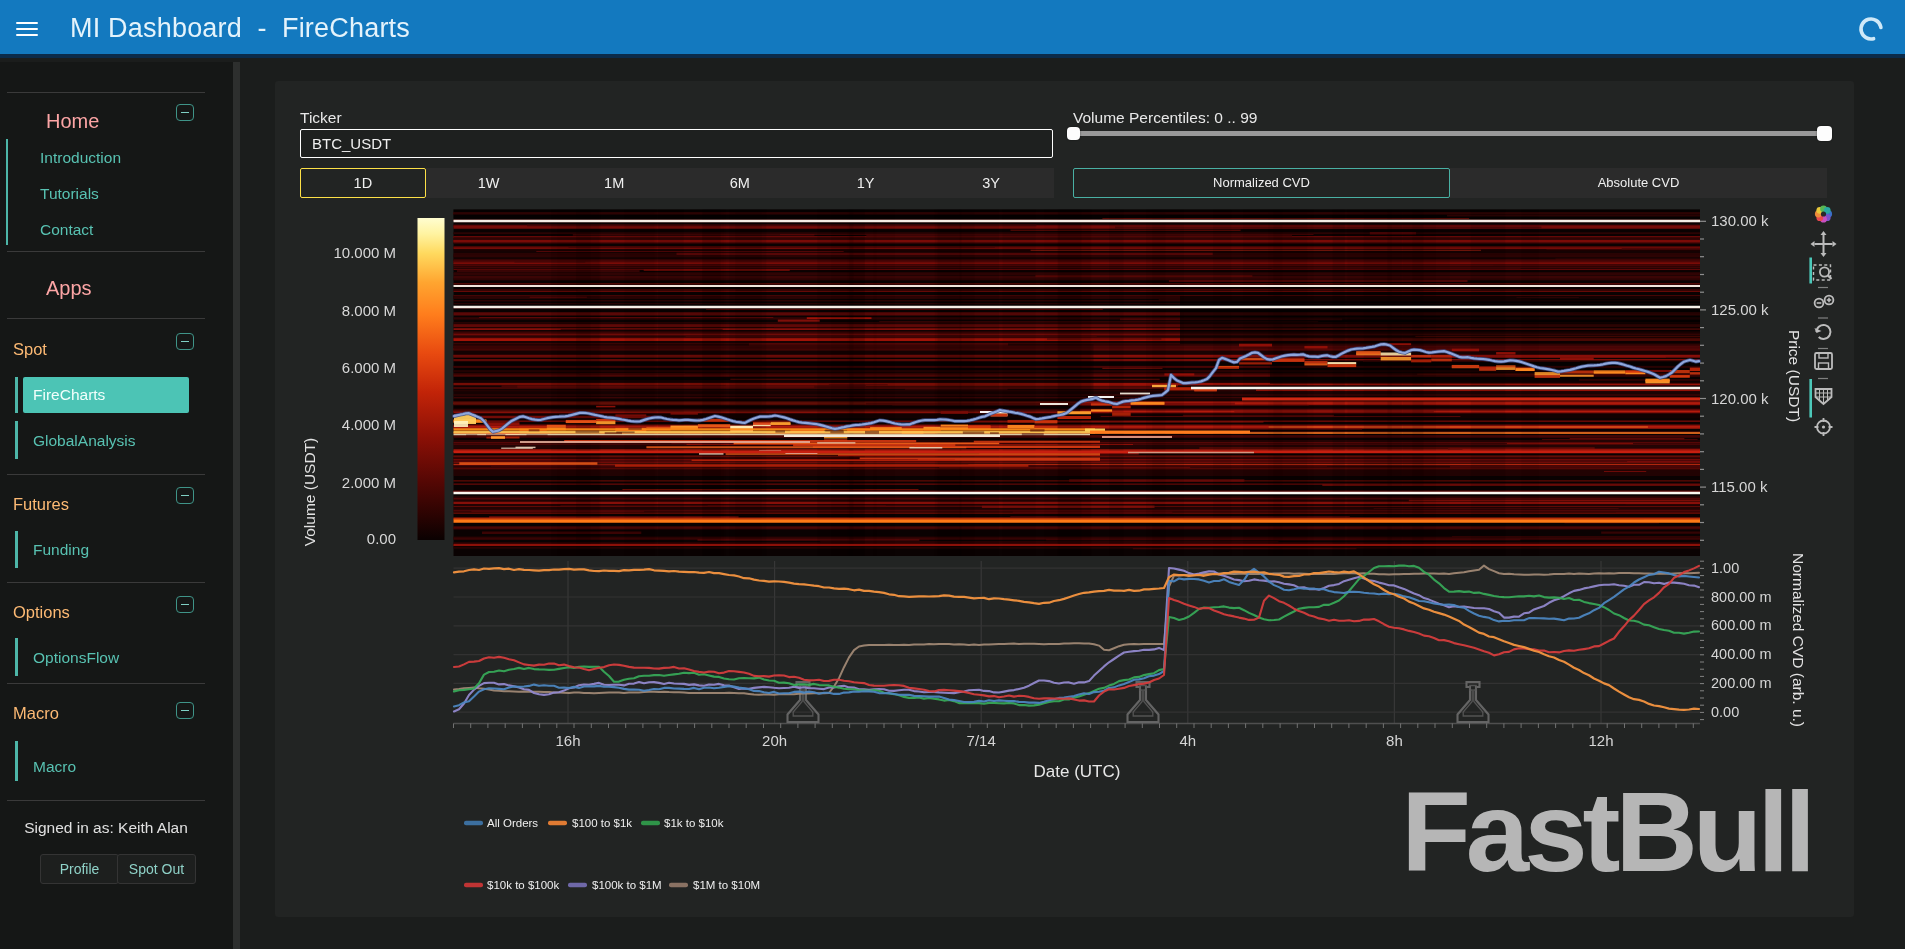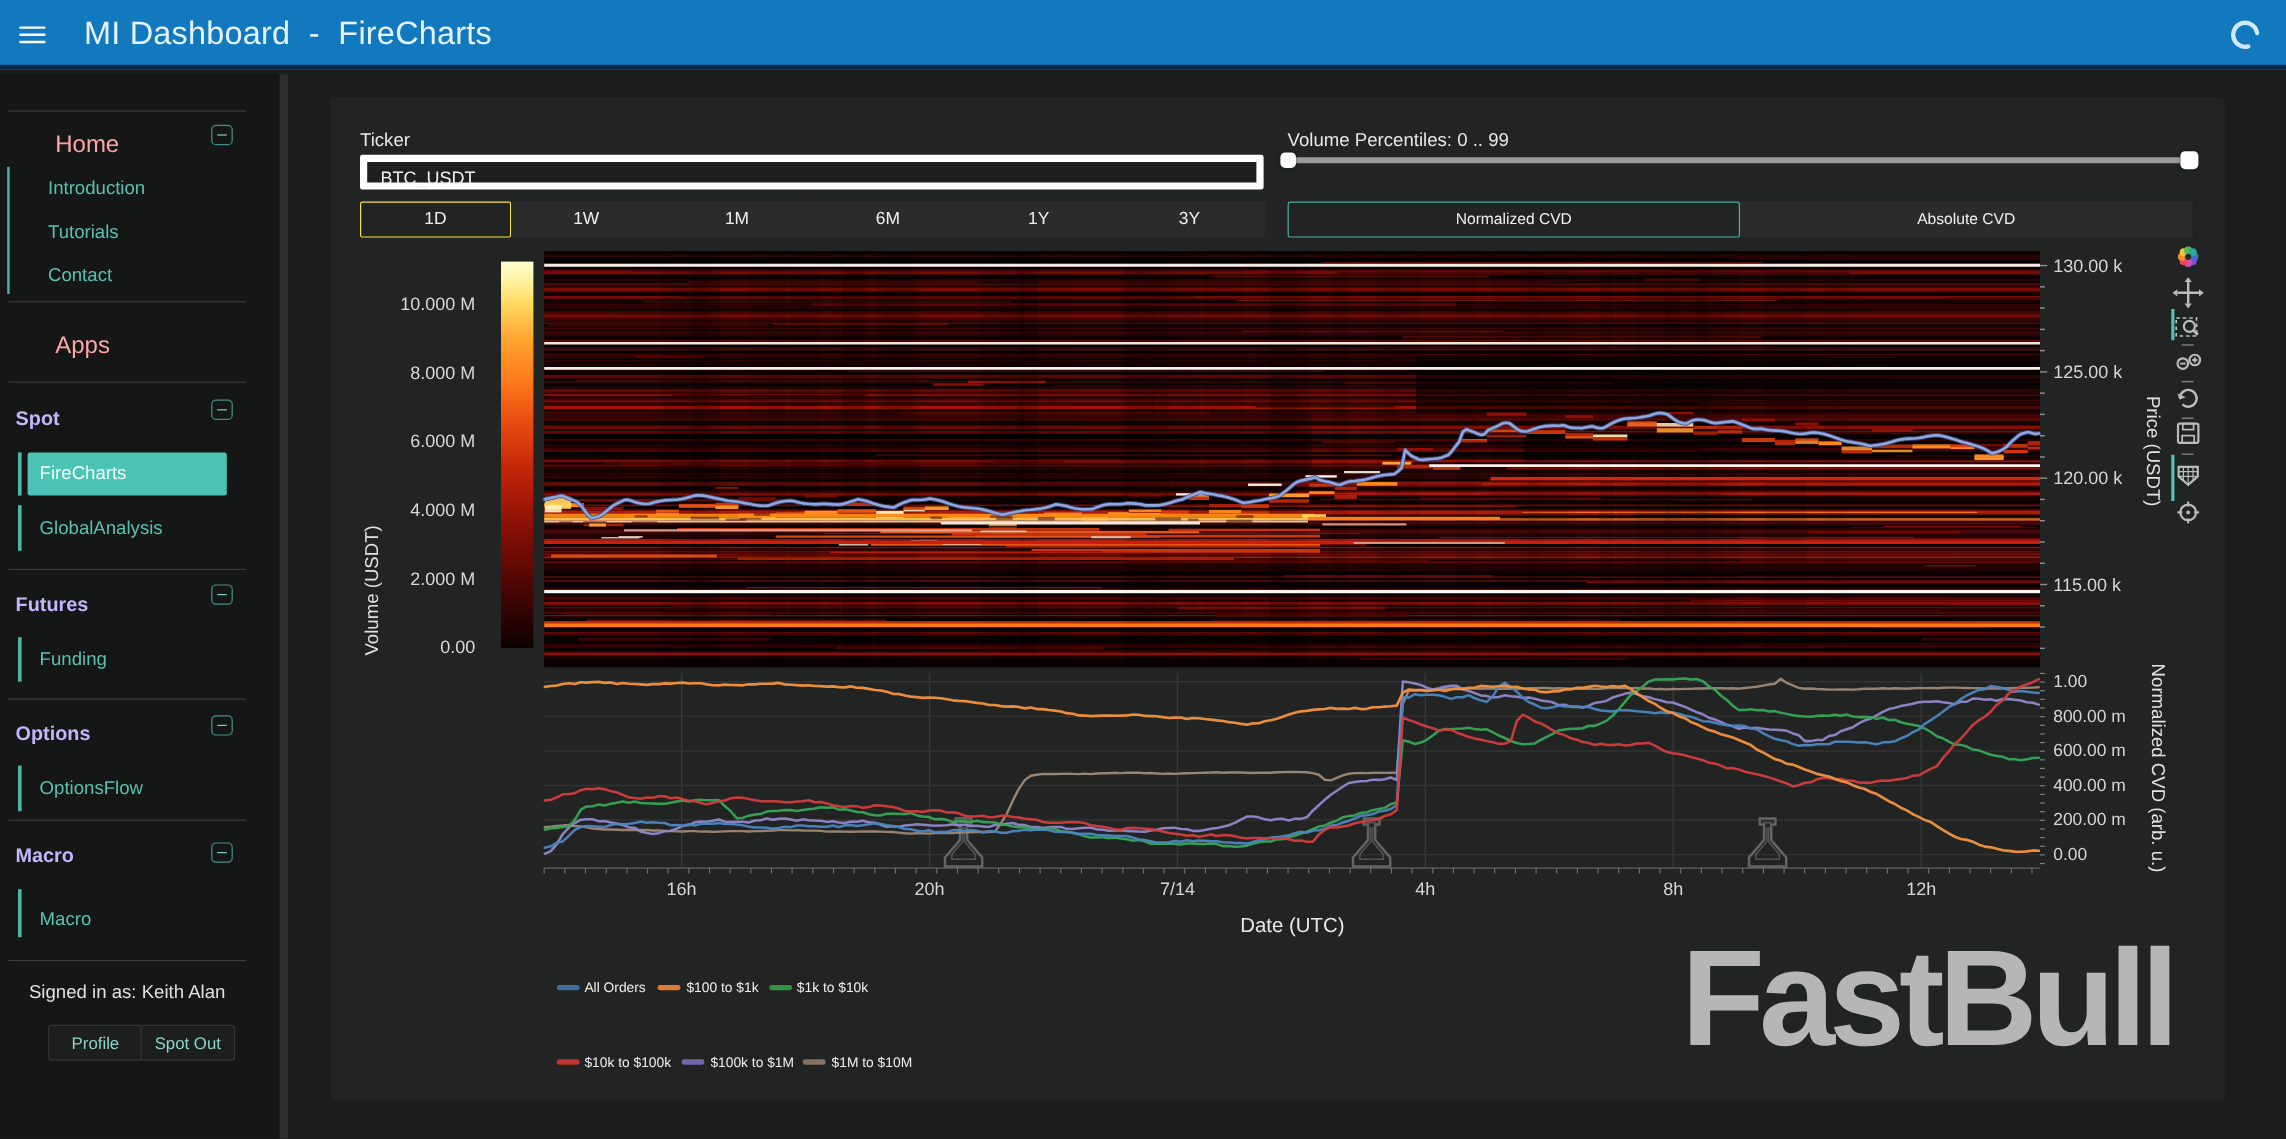--- a/index.html
+++ b/index.html
@@ -6,28 +6,28 @@
 #page { position:relative; width:1905px; height:949px; overflow:hidden; background:#1b1d1c; }
 .abs { position:absolute; }
 #header { left:0; top:0; width:1905px; height:58px; background:#1379bf; border-bottom:4px solid #0b2b4a; }
 .hbar { position:absolute; left:16px; width:22px; height:2.6px; background:#fff; border-radius:1px; }
 #htitle { position:absolute; left:70px; top:13px; font-size:27px; color:#e4f3fb; letter-spacing:0.2px; }
 #sidebar { left:0; top:62px; width:233px; height:887px; background:#151716; }
 #sstrip { left:233px; top:62px; width:7px; height:887px; background:#2d2f2e; }
 #card { left:275px; top:81px; width:1579px; height:836px; background:#222423; border-radius:3px; }
 .shr { position:absolute; left:7px; width:198px; height:0; border-top:1px solid #3a3a3a; }
 .sect { position:absolute; left:15px; color:#fca5a5; font-size:20px;margin-left:31px; }
-.ssect { position:absolute; left:13px; color:#c4b5fd; font-size:16.5px; font-weight:700; }
+.ssect { position:absolute; left:13px; color:#fdba74; font-size:16.5px; font-weight:400; }
 .slink { position:absolute; color:#58c2b2; font-size:15.5px; }
 .collbtn { position:absolute; left:176px; width:18px; height:17px; border:1.5px solid #3f9488; border-radius:4px; }
 .collbtn::after { content:""; position:absolute; left:4px; top:6.5px; width:8px; height:1.6px; background:#7fd0c4; }
 .tealbar { position:absolute; width:2.6px; background:#4db6a8; }
 .sbtn { position:absolute; width:79px; height:30px; background:#1d1f1e; border:1px solid #343434; border-radius:3px; color:#8fd2c8; font-size:14px; text-align:center; line-height:28px; }
 .clab { position:absolute; color:#e8e8e8; font-size:15.5px; }
-#tickbox { position:absolute; left:300px; top:129px; width:753px; height:29px; border:6px solid #ffffff; border-radius:2px; background:#1e201f; color:#f0f0f0; font-size:15px; line-height:27px; padding-left:11px; }
+#tickbox { position:absolute; left:300px; top:129px; width:753px; height:29px; border:1px solid #ffffff; border-radius:2px; background:#1e201f; color:#f0f0f0; font-size:15px; line-height:27px; padding-left:11px; }
 .tfbtn { position:absolute; top:168px; width:125.7px; height:30px; background:#2b2b2b; color:#f0f0f0; font-size:14.5px; text-align:center; line-height:30px; }
 .tfsel { background:#222423; border:1px solid #fde047; border-radius:2px; line-height:28px; }
 .cvdbtn { position:absolute; top:168px; width:377px; height:30px; background:#2b2b2b; color:#f0f0f0; font-size:13px; text-align:center; line-height:30px; }
 .cvdsel { background:#222423; border:1px solid #49b0a3; border-radius:2px; line-height:28px; }
 #slider-track { position:absolute; left:1073px; top:131px; width:751px; height:5px; background:#999; border-radius:2.5px; }
 .shandle { position:absolute; background:#fdfdfd; border-radius:4px; box-shadow:0 0 2px rgba(0,0,0,.5); }
 </style></head>
 <body>
 <div id="page">
 <div class="abs" id="sidebar"></div>

